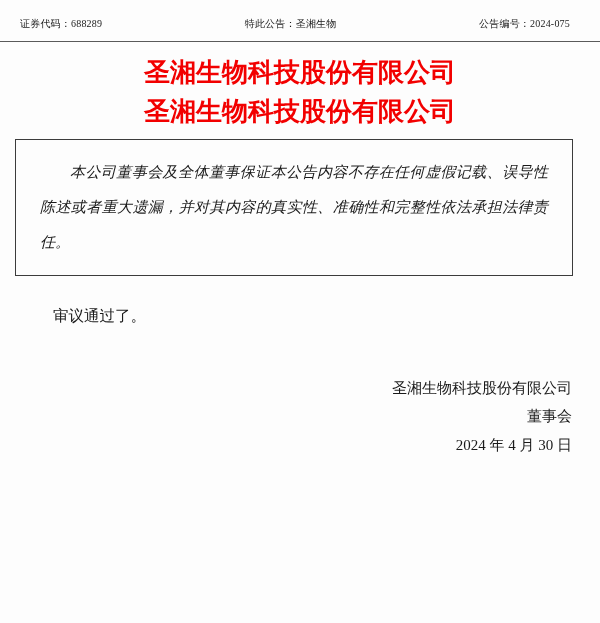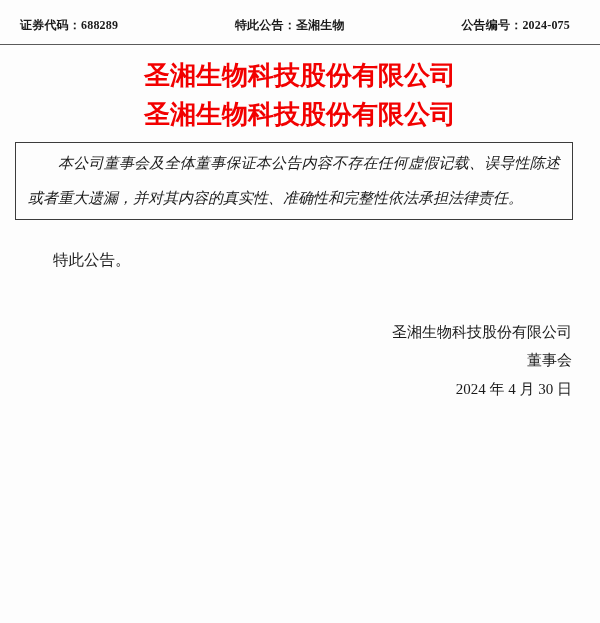--- a/index.html
+++ b/index.html
@@ -12,22 +12,22 @@
     background: #fdfdfd;
     color: #1a1a1a;
     font-family: "Liberation Serif", "DejaVu Serif", serif;
     overflow: hidden;
   }
   .header-row {
     display: flex;
     justify-content: space-between;
     align-items: baseline;
     padding: 17px 30px 0 20px;
-    font-size: 12px;
-    font-weight: bold;
+    font-size: 10px;
+    font-weight: normal;
     letter-spacing: 0.2px;
   }
   .header-rule {
     border: none;
     border-top: 1px solid #5a5a5a;
     margin: 10px 0 0 0;
     height: 0;
   }
   .doc-title {
     margin: 11px 0 0 0;
@@ -36,21 +36,21 @@
     font-weight: bold;
     font-size: 26px;
     line-height: 39px;
   }
   .disclaimer-box {
     margin: 8px 27px 0 15px;
     border: 1px solid #3c3c3c;
     padding: 3px 12px;
   }
   .disclaimer-box p {
-    margin: 0;
+    margin: 12px;
     font-style: italic;
     font-size: 15px;
     line-height: 35px;
     text-indent: 2em;
     text-align: justify;
   }
   .body-para {
     margin: 15px 23px 0 22px;
     font-size: 15.5px;
     line-height: 27.5px;
@@ -86,21 +86,21 @@
   <div class="doc-title" style="color: rgb(242, 0, 0);">
     <div>圣湘生物科技股份有限公司</div>
     <div>圣湘生物科技股份有限公司</div>
   </div>
 
   <div class="disclaimer-box">
     <p>本公司董事会及全体董事保证本公告内容不存在任何虚假记载、误导性陈述或者重大遗漏，并对其内容的真实性、准确性和完整性依法承担法律责任。</p>
   </div>
 
 
-  <p class="closing">特此公告。</p>
+  <p class="closing">审议通过了。</p>
 
   <div class="signature-block">
     <div>圣湘生物科技股份有限公司</div>
     <div>董事会</div>
     <div>2024 年 4 月 30 日</div>
   </div>
 
 </div>
 
 </body></html>

